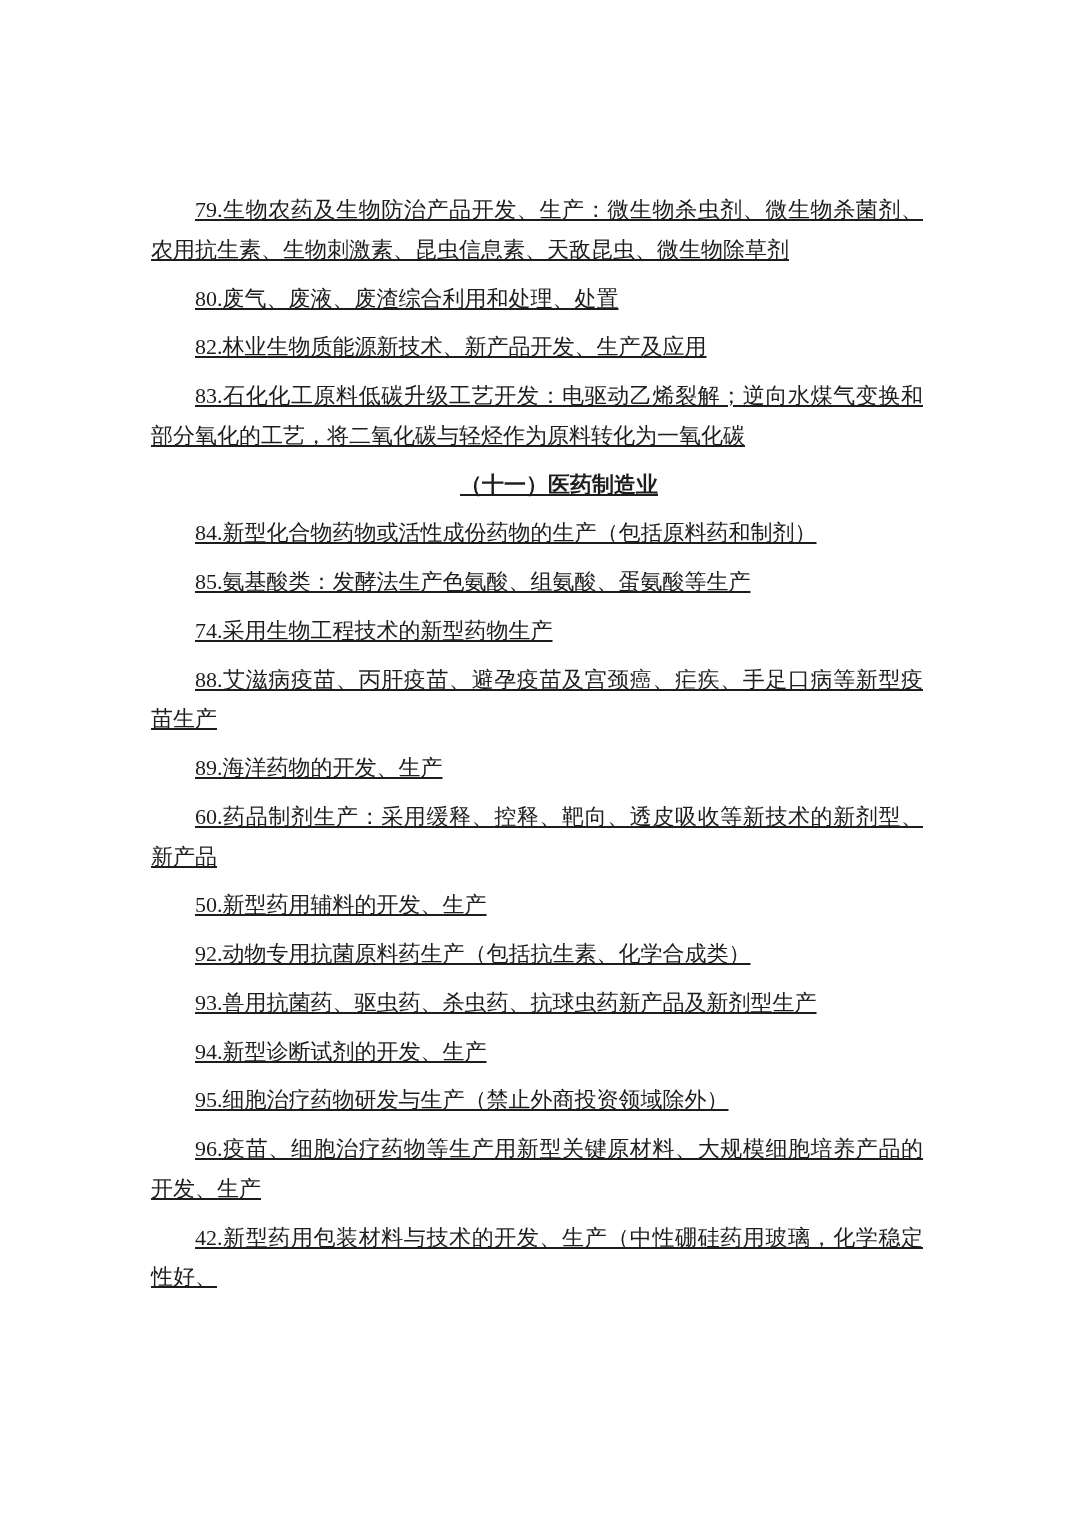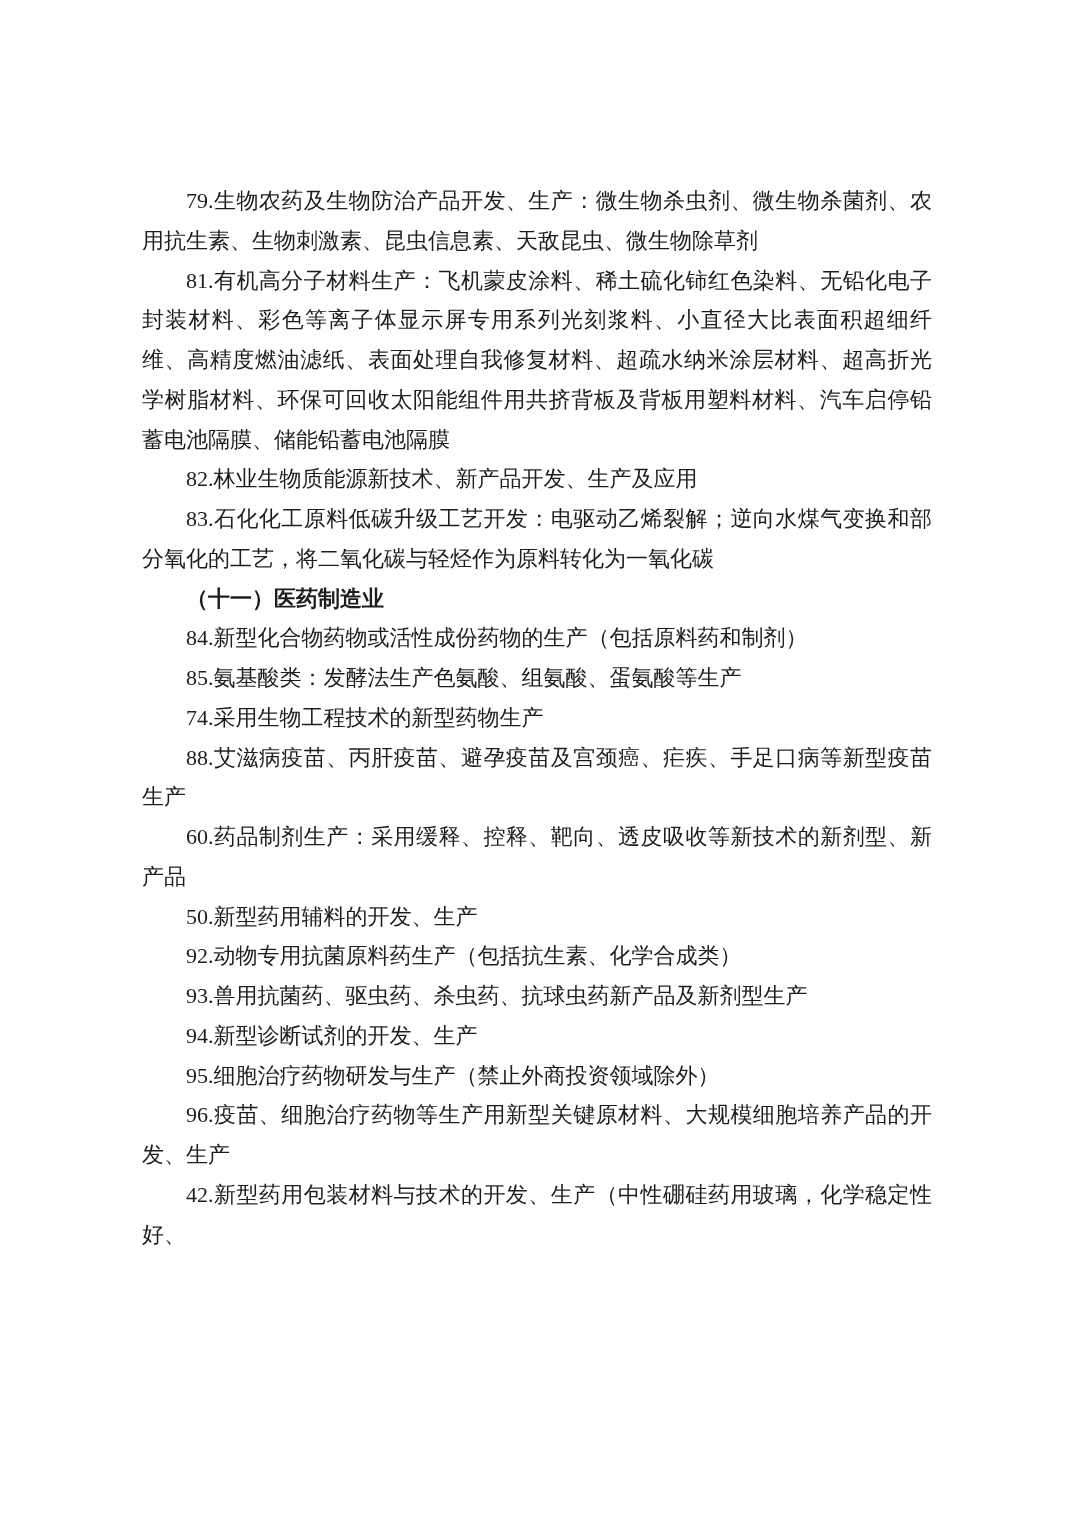--- a/index.html
+++ b/index.html
@@ -11,49 +11,51 @@
     position: relative;
     width: 1074px;
     height: 1520px;
     margin: 0 auto;
     background: #ffffff;
     box-sizing: border-box;
     padding: 181px 142px 0 142px;
     overflow: hidden;
   }
   .para {
-    margin: 0;
+    margin: 9px;
     font-family: "Liberation Serif", "DejaVu Serif", serif;
     font-size: 22px;
     line-height: 39.75px;
     color: #1d1d1d;
     text-indent: 44px;
     text-align: justify;
     text-justify: inter-ideograph;
     word-break: break-all;
+    text-decoration: underline;
   }
   .para.heading {
     font-family: "Liberation Sans", "DejaVu Sans", sans-serif;
     font-weight: bold;
-    text-align: left;
+    text-align: center;
   }
 </style>
 </head>
 <body>
 
 <div class="page">
   <p class="para">79.生物农药及生物防治产品开发、生产：微生物杀虫剂、微生物杀菌剂、农用抗生素、生物刺激素、昆虫信息素、天敌昆虫、微生物除草剂</p>
-  <p class="para">81.有机高分子材料生产：飞机蒙皮涂料、稀土硫化铈红色染料、无铅化电子封装材料、彩色等离子体显示屏专用系列光刻浆料、小直径大比表面积超细纤维、高精度燃油滤纸、表面处理自我修复材料、超疏水纳米涂层材料、超高折光学树脂材料、环保可回收太阳能组件用共挤背板及背板用塑料材料、汽车启停铅蓄电池隔膜、储能铅蓄电池隔膜</p>
+  <p class="para">80.废气、废液、废渣综合利用和处理、处置</p>
   <p class="para">82.林业生物质能源新技术、新产品开发、生产及应用</p>
   <p class="para">83.石化化工原料低碳升级工艺开发：电驱动乙烯裂解；逆向水煤气变换和部分氧化的工艺，将二氧化碳与轻烃作为原料转化为一氧化碳</p>
   <p class="para heading">（十一）医药制造业</p>
   <p class="para">84.新型化合物药物或活性成份药物的生产（包括原料药和制剂）</p>
   <p class="para">85.氨基酸类：发酵法生产色氨酸、组氨酸、蛋氨酸等生产</p>
   <p class="para">74.采用生物工程技术的新型药物生产</p>
   <p class="para">88.艾滋病疫苗、丙肝疫苗、避孕疫苗及宫颈癌、疟疾、手足口病等新型疫苗生产</p>
+  <p class="para">89.海洋药物的开发、生产</p>
   <p class="para">60.药品制剂生产：采用缓释、控释、靶向、透皮吸收等新技术的新剂型、新产品</p>
   <p class="para">50.新型药用辅料的开发、生产</p>
   <p class="para">92.动物专用抗菌原料药生产（包括抗生素、化学合成类）</p>
   <p class="para">93.兽用抗菌药、驱虫药、杀虫药、抗球虫药新产品及新剂型生产</p>
   <p class="para">94.新型诊断试剂的开发、生产</p>
   <p class="para">95.细胞治疗药物研发与生产（禁止外商投资领域除外）</p>
   <p class="para">96.疫苗、细胞治疗药物等生产用新型关键原材料、大规模细胞培养产品的开发、生产</p>
   <p class="para">42.新型药用包装材料与技术的开发、生产（中性硼硅药用玻璃，化学稳定性好、</p>
 </div>
 

